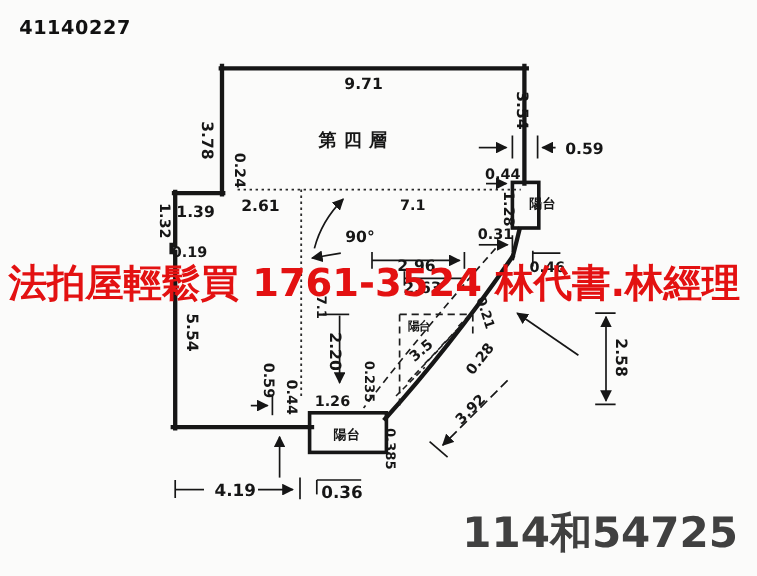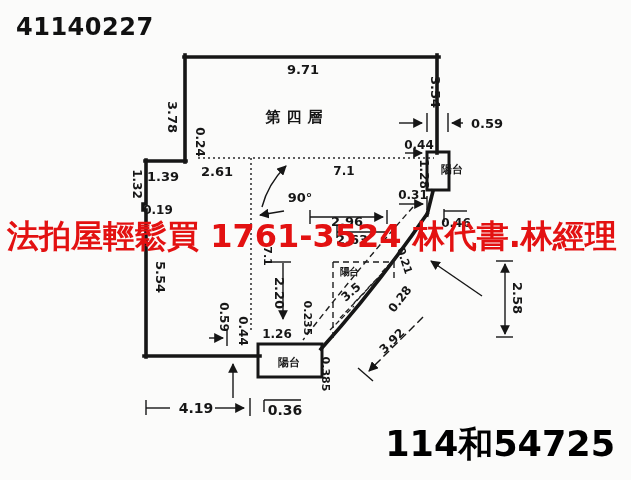--- a/index.html
+++ b/index.html
@@ -18,31 +18,31 @@
   }
   .s11{font-size:11px}
   .s12{font-size:12px}
   .s13{font-size:13px}
   .s14{font-size:14px}
   .cjk{font-size:15px;letter-spacing:6px}
   .cjk-s{font-size:11px;letter-spacing:0px}
   .cjk-xs{font-size:10px;letter-spacing:-1px}
   .doc-number{
     position:absolute;left:16px;top:13px;
-    font-size:24px;font-weight:600;color:#111;
+    font-size:16px;font-weight:600;color:#111;
     letter-spacing:0.5px;
   }
   .watermark{
     position:absolute;left:7px;top:215px;
     font-size:32px;font-weight:bold;color:#e31111;
     white-space:nowrap;letter-spacing:0px;
   }
   .case-number{
     position:absolute;right:16px;bottom:12px;
-    font-size:35px;font-weight:bold;color:#000000;
+    font-size:35px;font-weight:bold;color:#404040;
     letter-spacing:0px;
   }
 </style>
 </head>
 <body>
 
 <div id="stage">
 
   <svg id="plan-svg" width="631" height="480" viewBox="0 0 631 480">
     <defs>

